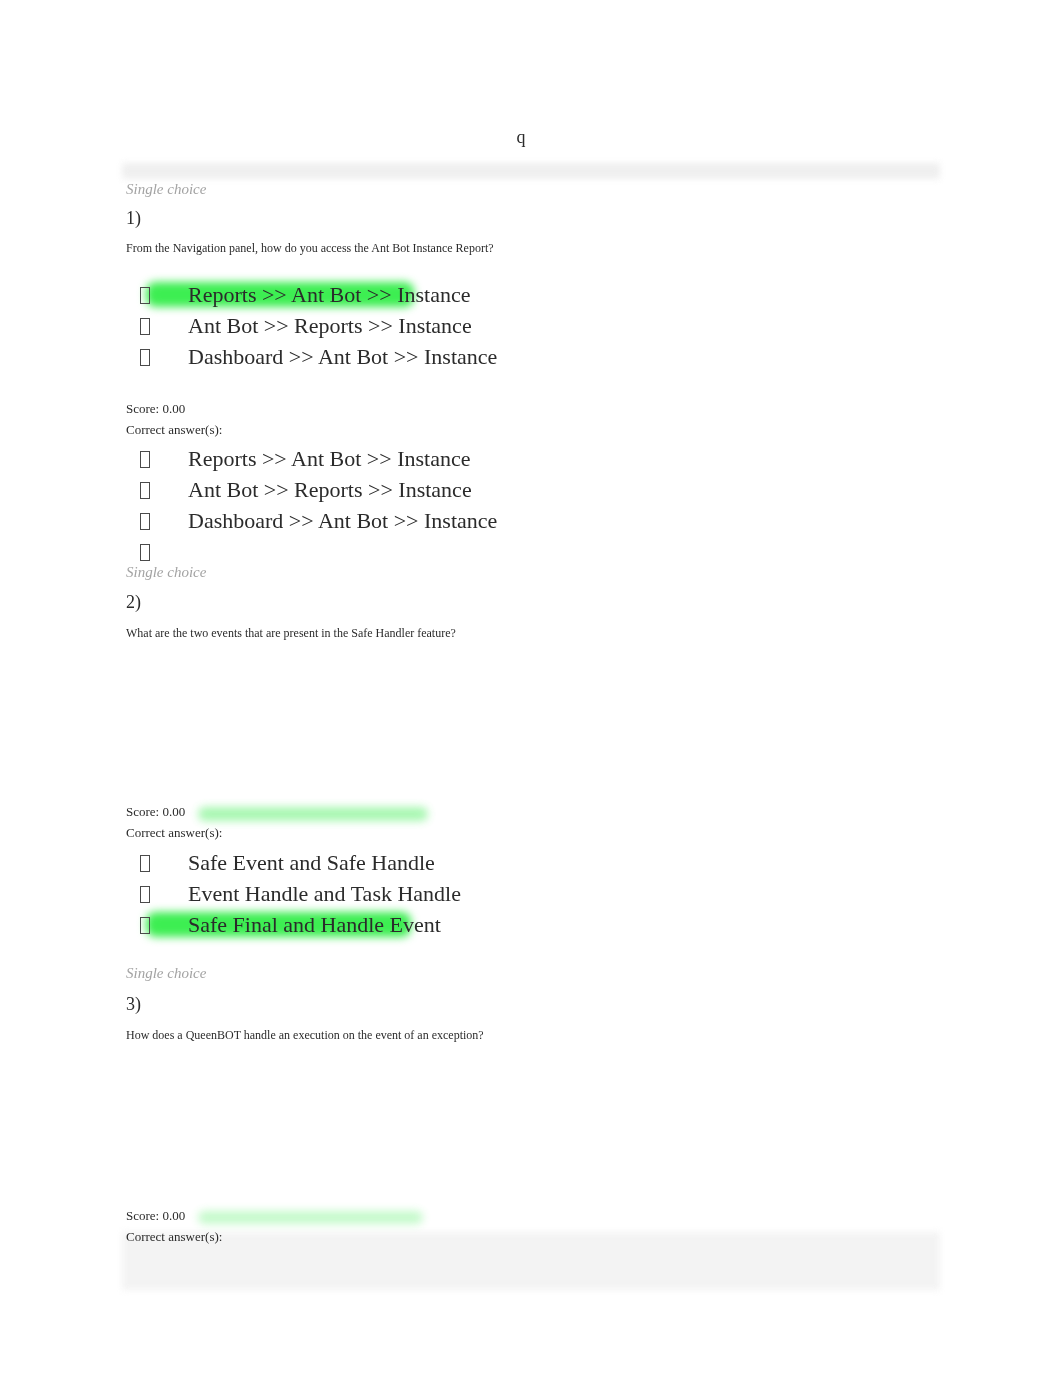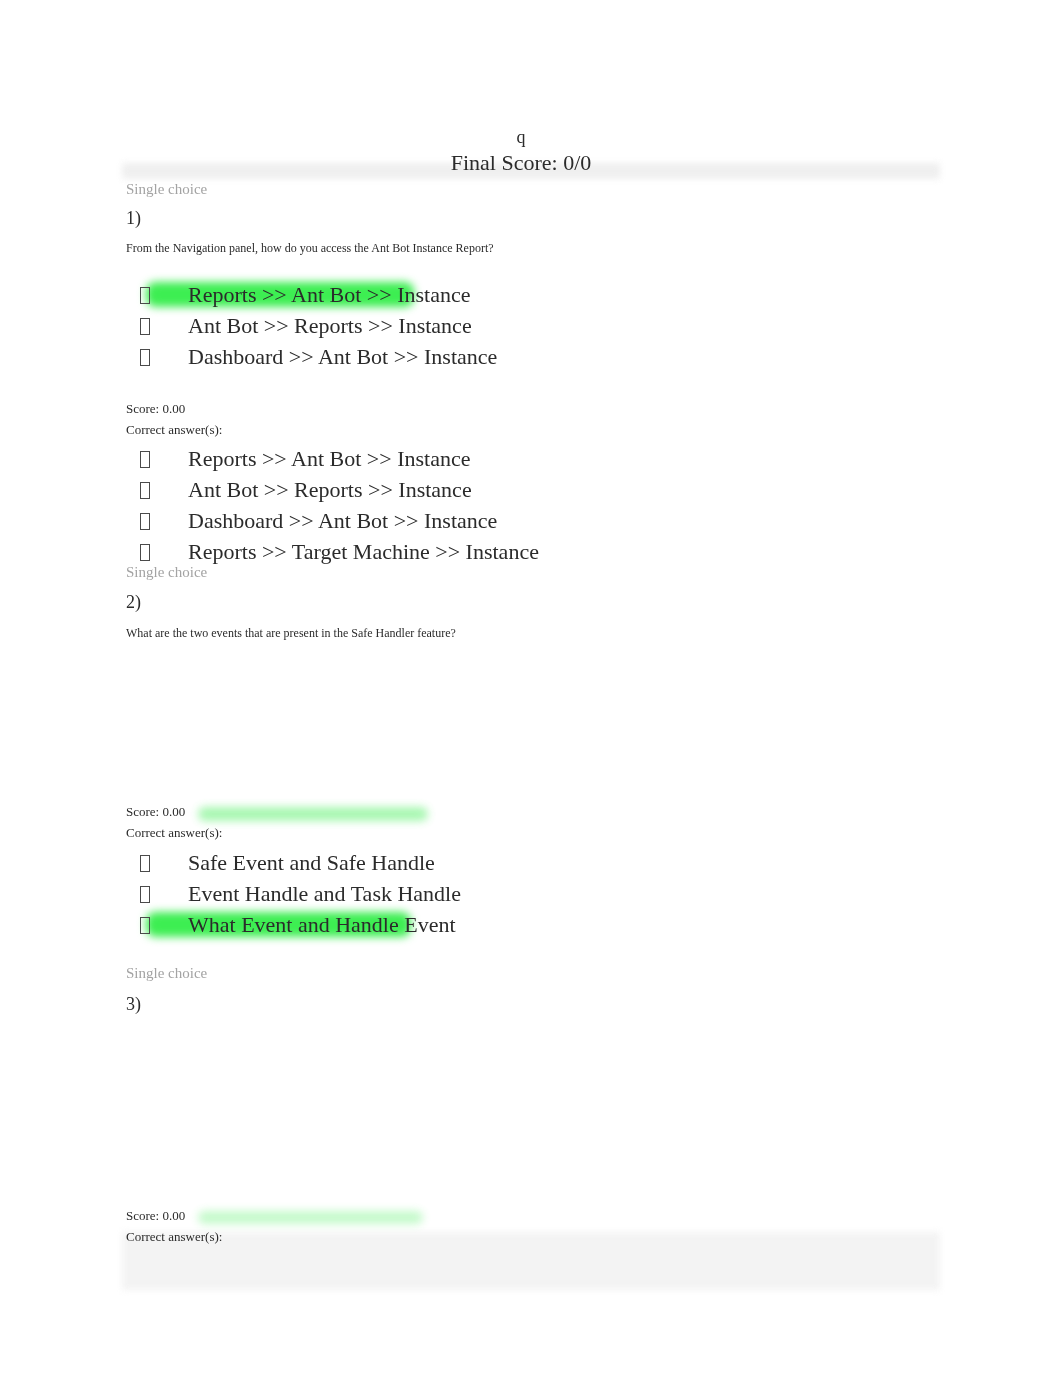--- a/index.html
+++ b/index.html
@@ -69,20 +69,21 @@
   .content {
     position: absolute;
     left: 126px;
     width: 816px;
   }
 
   .qtype {
     font-size: 15px;
     color: #a3a3a3;
     line-height: 18px;
+    font-style: italic;
   }
   .qnum {
     font-size: 18px;
     line-height: 22px;
   }
   .qtext {
     font-size: 12px;
     line-height: 23px;
   }
   .score-line, .correct-line {
@@ -135,21 +136,20 @@
 </head>
 <body>
 
 <div id="page">
 
   <div class="band" id="band-top"></div>
   <div class="band" id="band-bottom"></div>
 
   <div id="doc-header">
     <div id="doc-title">q</div>
-    <div id="final-score">Final Score: 0/0</div>
   </div>
 
   <div class="content" style="top:180px">
     <span class="qtype">Single choice</span>
   </div>
 
   <div class="content" style="top:207px">
     <span class="qnum">1)</span>
   </div>
 
@@ -179,21 +179,21 @@
     <div class="opt">
       <span class="bullet"><span class="tofu"></span></span><span class="otext">Reports &gt;&gt; Ant Bot &gt;&gt; Instance</span>
     </div>
     <div class="opt">
       <span class="bullet"><span class="tofu"></span></span><span class="otext">Ant Bot &gt;&gt; Reports &gt;&gt; Instance</span>
     </div>
     <div class="opt">
       <span class="bullet"><span class="tofu"></span></span><span class="otext">Dashboard &gt;&gt; Ant Bot &gt;&gt; Instance</span>
     </div>
     <div class="opt">
-      <span class="bullet"><span class="tofu"></span></span><span class="otext">Reports &gt;&gt; Target Machine &gt;&gt; Instance</span>
+      <span class="bullet"><span class="tofu"></span></span>
     </div>
   </div>
 
   <div class="content" style="top:563px">
     <span class="qtype">Single choice</span>
   </div>
 
   <div class="content" style="top:591px">
     <span class="qnum">2)</span>
   </div>
@@ -212,32 +212,35 @@
 
   <div class="content" style="top:847px">
     <div class="opt">
       <span class="bullet"><span class="tofu"></span></span><span class="otext">Safe Event and Safe Handle</span>
     </div>
     <div class="opt">
       <span class="bullet"><span class="tofu"></span></span><span class="otext">Event Handle and Task Handle</span>
     </div>
     <div class="opt">
       <span class="hl" style="left:20px; top:3px; width:265px; height:25px;"></span>
-      <span class="bullet"><span class="tofu"></span></span><span class="otext">What Event and Handle Event</span>
+      <span class="bullet"><span class="tofu"></span></span><span class="otext">Safe Final and Handle Event</span>
     </div>
   </div>
 
   <div class="content" style="top:964px">
     <span class="qtype">Single choice</span>
   </div>
 
   <div class="content" style="top:993px">
     <span class="qnum">3)</span>
   </div>
 
+  <div class="content" style="top:1024px">
+    <span class="qtext">How does a QueenBOT handle an execution on the event of an exception?</span>
+  </div>
 
   <div class="content" style="top:1060px; height:140px"></div>
 
   <div class="content" style="top:1205px">
     <span class="hl" style="left:72px; top:6px; width:225px; height:13px; opacity:.30;"></span>
     <div class="score-line" style="position:relative; z-index:1">Score: 0.00</div>
     <div class="correct-line" style="position:relative; z-index:1">Correct answer(s):</div>
   </div>
 
 

